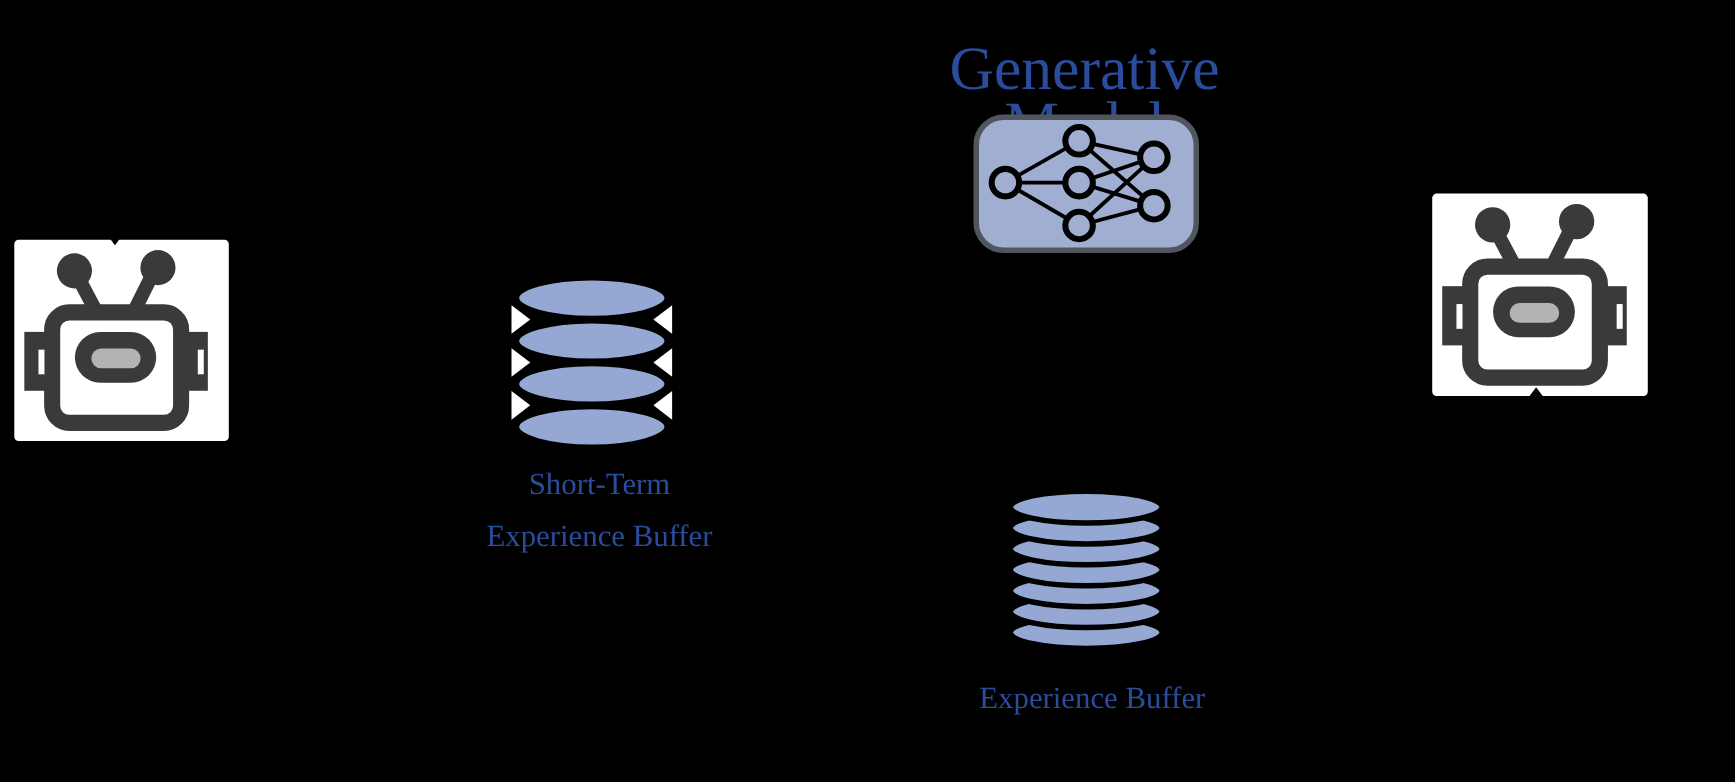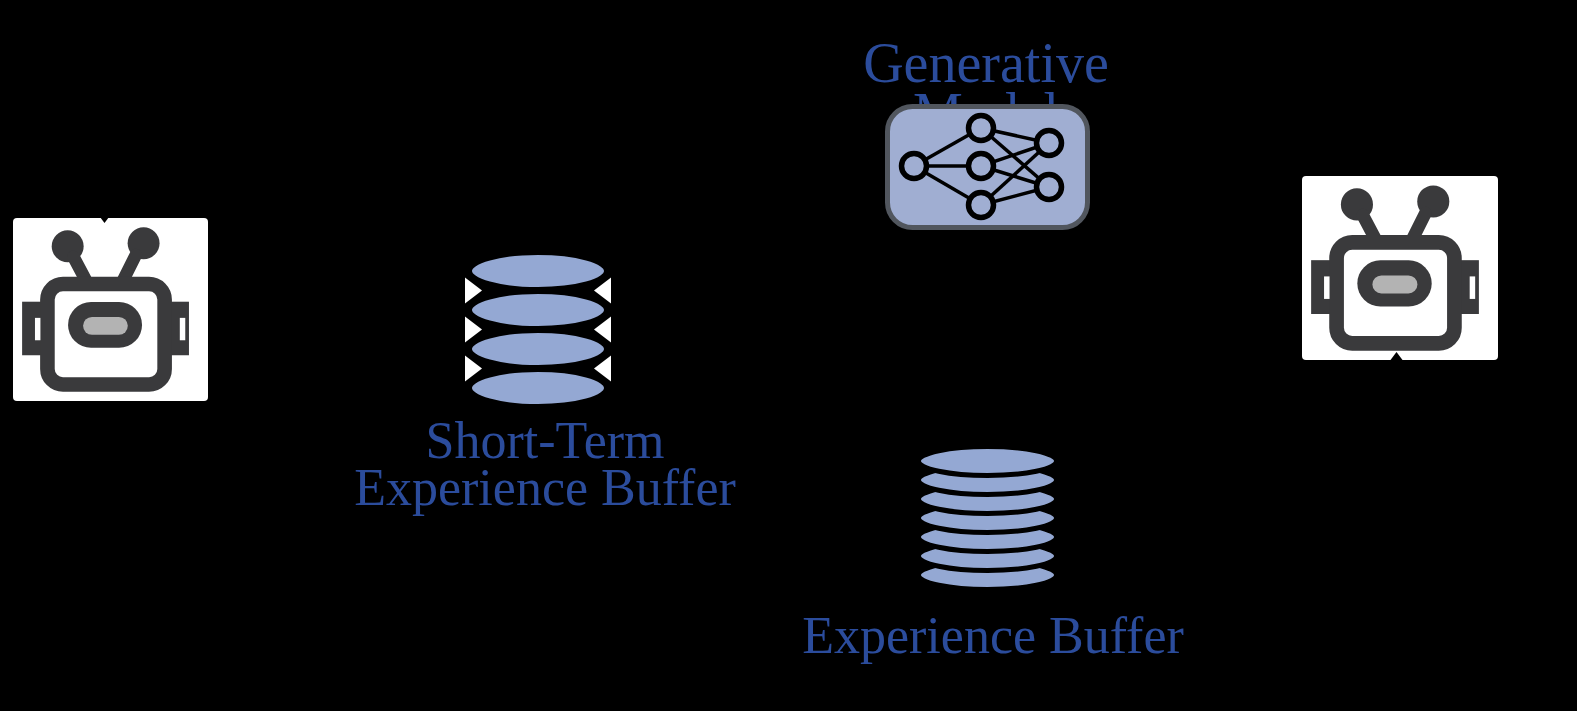--- a/index.html
+++ b/index.html
@@ -42,21 +42,21 @@
   .arrowhead { position:absolute; }
   .arrow-left  { left:97px;   top:213px; }
   .arrow-right { left:1389px; top:352px; }
 
   .db { position:absolute; overflow:visible; }
   .db-short { left:463px; top:248px; width:150px; height:164px; }
   .db-long  { left:915px; top:444px; width:145px; height:150px; }
 
   .label {
     position:absolute; width:420px; text-align:center;
-    font-size:52px; line-height:47px;
+    font-size:28px; line-height:47px;
     color: var(--c-label-text, #2b4c9c);
   }
   .label span { display:block; }
   .label-short { left:335px; top:417px; }
   .label-long  { left:783px; top:612px; }
 
   
   .disk  { fill: var(--c-disk-fill,#94a8d3); stroke:#000; stroke-width:6; }
   .disk-thin { fill: var(--c-disk-fill,#94a8d3); stroke:#000; stroke-width:5; }
   .wedge { fill: var(--c-icon-background,#ffffff); }

